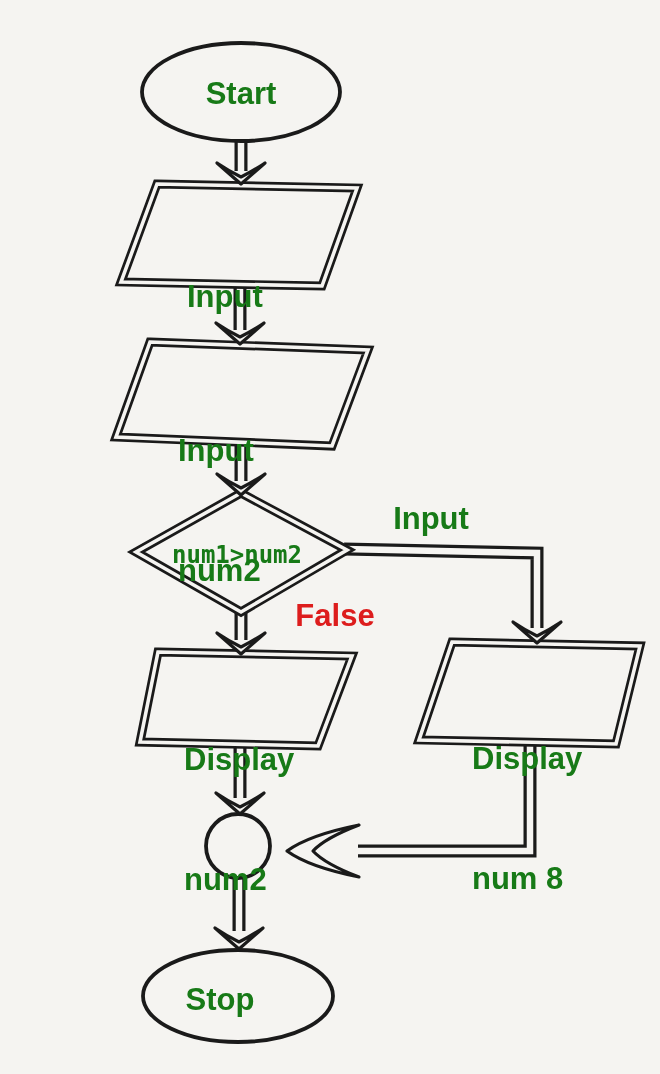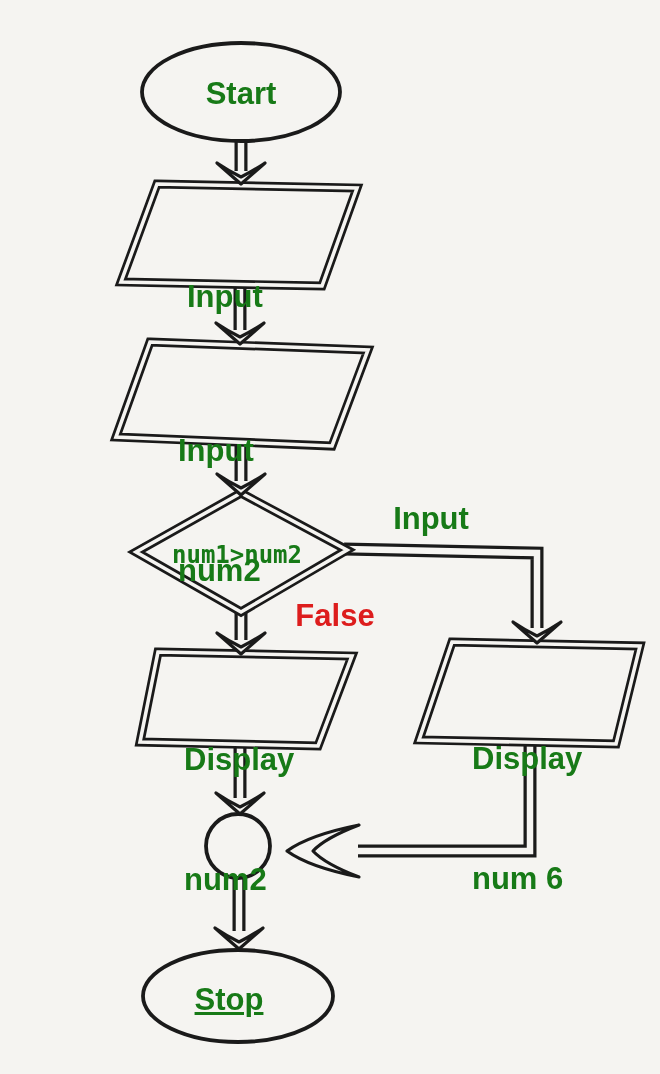--- a/index.html
+++ b/index.html
@@ -126,17 +126,17 @@
 
   <div class="lbl red ctr size31" style="left:307px; top:616px;margin-left:28px;">False</div>
 
   <div class="lbl green twoline" style="left:184px; top:660px;">
     <div>Display</div>
     <div>num2</div>
   </div>
 
   <div class="lbl green twoline" style="left:472px; top:659px;">
     <div>Display</div>
-    <div>num 6</div>
+    <div>num 8</div>
   </div>
 
-  <div class="lbl green ctr size31" style="left:229px; top:1000px;text-decoration:underline;">Stop</div>
+  <div class="lbl green ctr size31" style="left:220px; top:1000px;">Stop</div>
 </div>
 
 </body></html>

